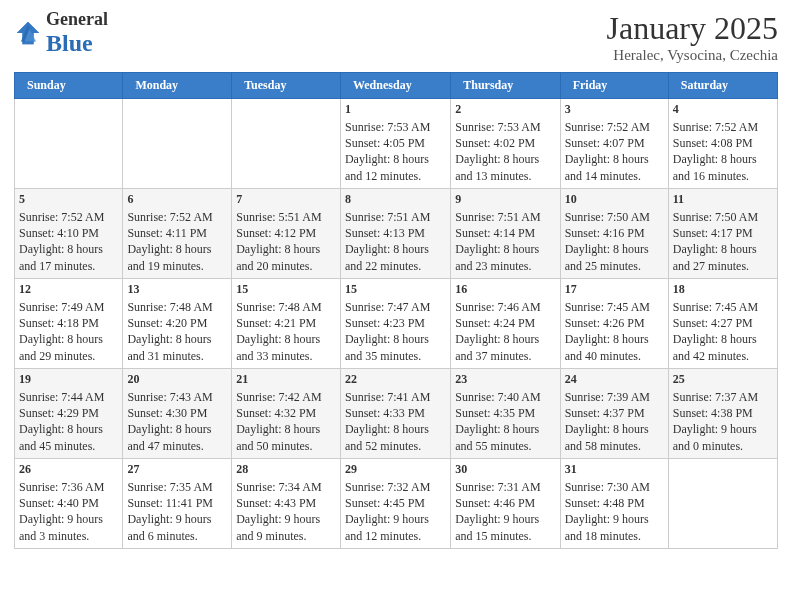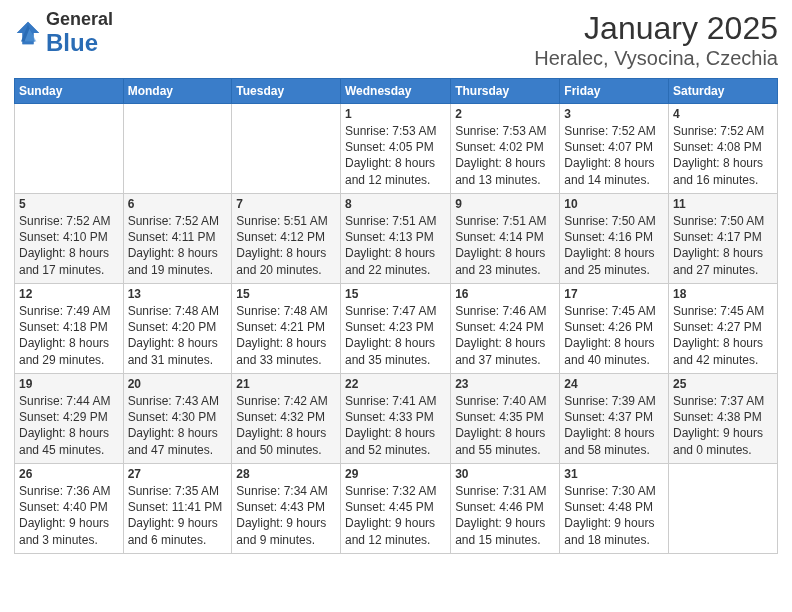--- a/index.html
+++ b/index.html
@@ -7,20 +7,21 @@
       font-family: Arial, sans-serif;
       background: #fff;
       width: 792px;
       height: 612px;
       overflow: hidden;
     }
     .page {
       width: 792px;
       height: 612px;
       padding: 10px 14px;
+      font-family: Liberation Serif, serif;
     }
     .header {
       display: flex;
       justify-content: space-between;
       align-items: flex-start;
       margin-bottom: 8px;
     }
     .logo {
       display: flex;
       align-items: center;
@@ -48,32 +49,32 @@
     .title-area {
       text-align: right;
       margin-left: 45px;
     }
     .month-title {
       font-size: 32px;
       color: #333;
       font-weight: normal;
     }
     .location {
-      font-size: 20px;
+      font-size: 15px;
       color: #555;
     }
     .calendar {
       width: 100%;
       border-collapse: collapse;
     }
     .calendar th {
       background: #3a7dc9;
       color: #fff;
       font-size: 12px;
-      padding: 5px 4px;
+      padding: 5px 12px;
       text-align: left;
       border: 1px solid #2a6cb5;
     }
     .calendar td {
       border: 1px solid #ccc;
       vertical-align: top;
       padding: 3px 4px;
       width: 113px;
       height: 90px;
       font-size: 10.5px;

